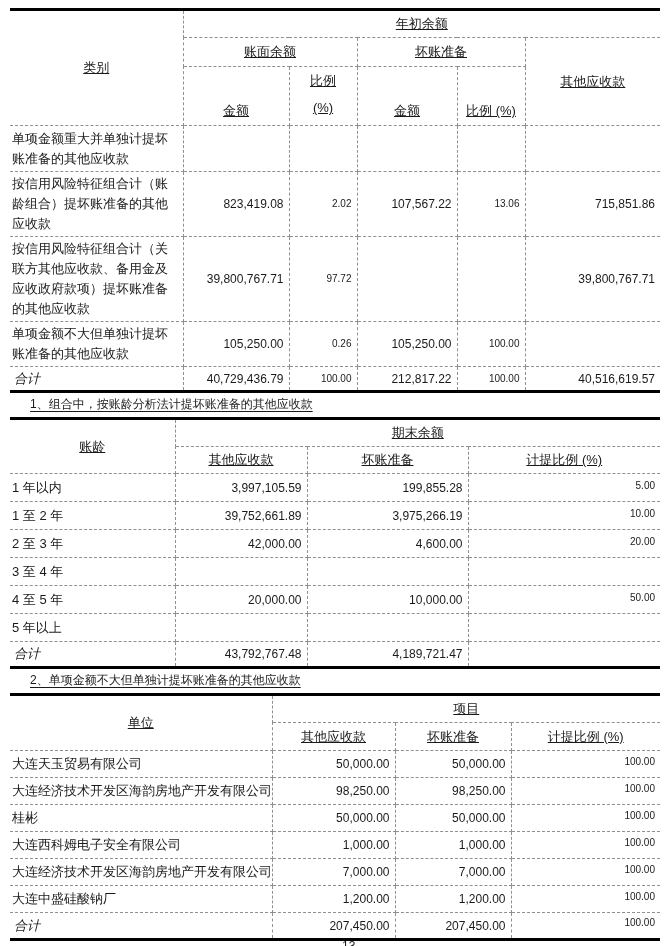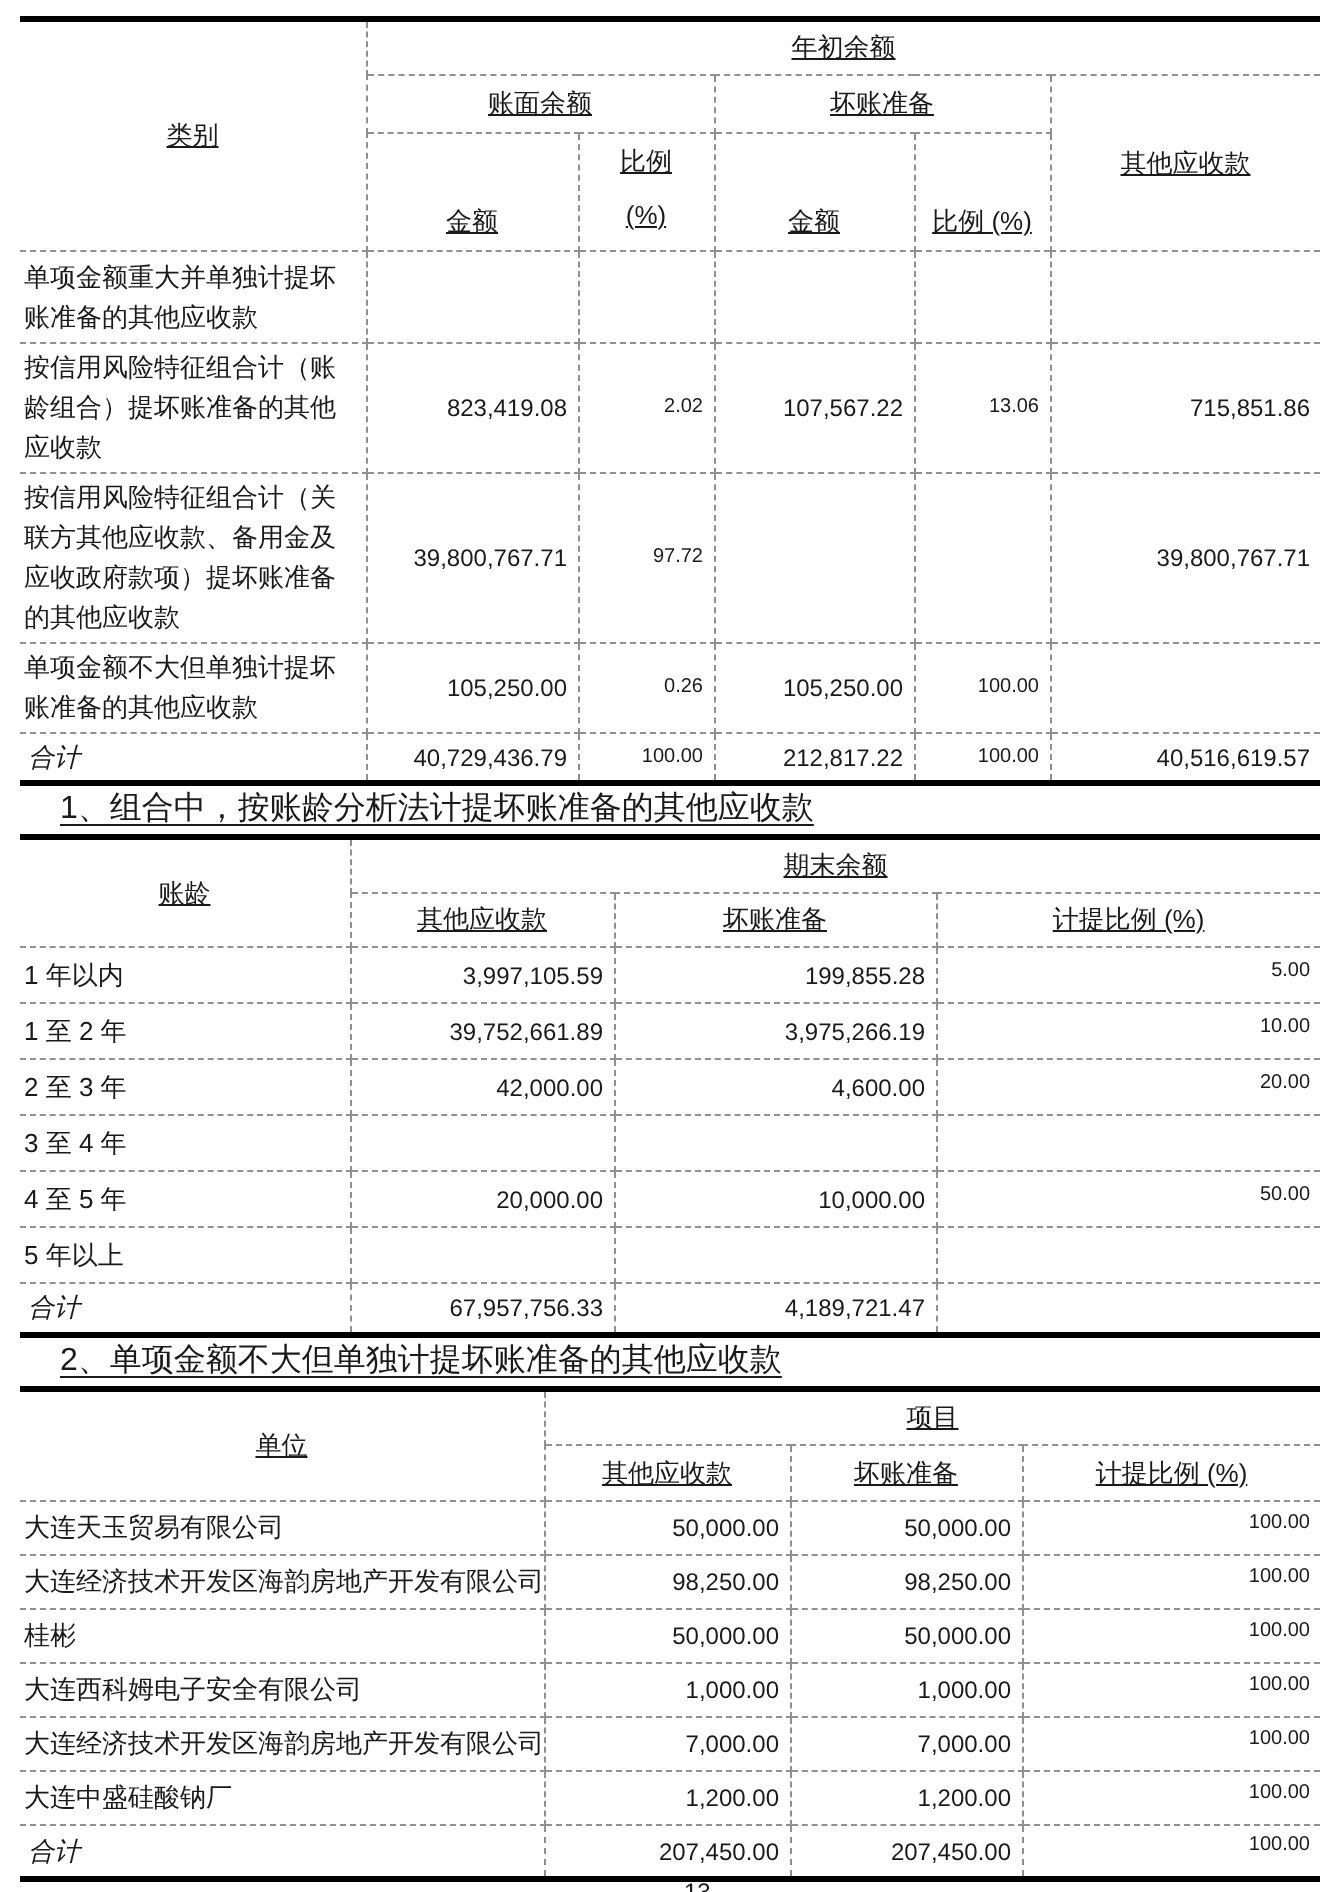--- a/index.html
+++ b/index.html
@@ -37,21 +37,21 @@
   .lbl  { text-align:left; padding:2px 4px 2px 2px; }
   .num  { text-align:right; font-size:12px; padding-right:5px; }
   .pct  { text-align:right; font-size:10px; padding-right:5px; }
   .pctb { vertical-align:bottom; padding-bottom:5px; }
   .tot  { text-align:left;font-style:italic; }
   .nowrap { white-space:nowrap;font-family:Liberation Serif, serif; }
 
   .section-heading {
     margin:3px 0 2px 20px;
     height:19px;
-    font-size:16px;
+    font-size:12px;
     line-height:17px;
   }
   .section-heading span { text-decoration:underline; text-underline-offset:3px; }
 
   .page-number {
     position:absolute;
     left:342px; top:939px;
     font-size:12px;
     color:#1a1a1a;
   }
@@ -184,21 +184,21 @@
         <td class="pct pctb">50.00</td>
       </tr>
       <tr style="height:28px">
         <td class="lbl">5 年以上</td>
         <td class="num"></td>
         <td class="num"></td>
         <td class="pct pctb"></td>
       </tr>
       <tr style="height:26px">
         <td class="tot">合计</td>
-        <td class="num">67,957,756.33</td>
+        <td class="num">43,792,767.48</td>
         <td class="num">4,189,721.47</td>
         <td class="pct pctb"></td>
       </tr>
     </tbody>
   </table>
 
   <div class="section-heading">
     <span>2、单项金额不大但单独计提坏账准备的其他应收款</span>
   </div>
 

